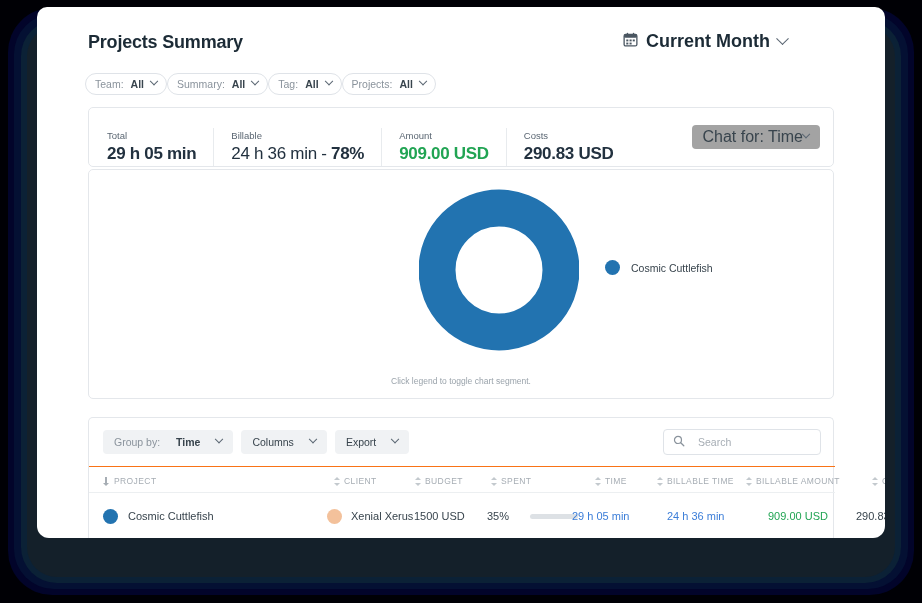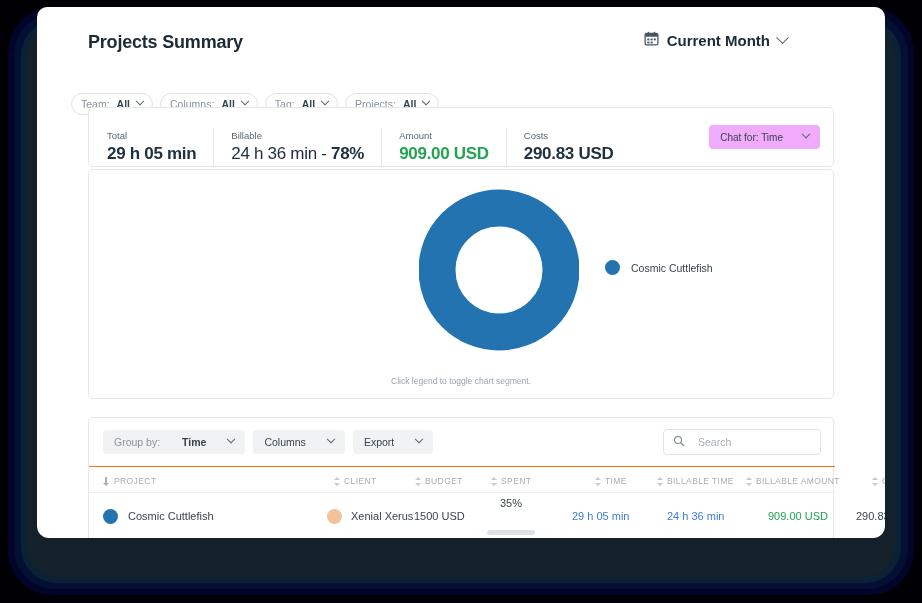--- a/index.html
+++ b/index.html
@@ -55,36 +55,36 @@
     font-size: 18px; font-weight: 700; color: #1c2b36;
     letter-spacing: -0.2px;
   }
   .date-picker {
     position: absolute; right: 30px; top: 24px;
     display: flex; align-items: center; gap: 8px;
     cursor: pointer;
   }
   .date-picker .cal-icon { display: block; }
   .date-picker .dp-label {
-    font-size: 15px; font-weight: 600; color: #1c2b36;
+    font-size: 18px; font-weight: 600; color: #1c2b36;
   }
   .chev {
     display: inline-block; width: 9px; height: 9px;
     border-right: 1.4px solid #5a6672; border-bottom: 1.4px solid #5a6672;
     transform: rotate(45deg) translate(-2px,-2px);
   }
   .chev.sm {
     width: 6px; height: 6px;
     border-right-width: 1.3px; border-bottom-width: 1.3px;
   }
 
   
   .filters {
-    position: absolute; left: 34px; top: 66px;
-    display: flex; gap: 7px; margin-top: 20px;
+    position: absolute; left: 48px; top: 66px;
+    display: flex; 
   }
   .pill {
     display: flex; align-items: center; gap: 7px;
     height: 22px; padding: 0 9px;
     border: 1px solid #dfe3e8; border-radius: 12px;
     background: #fff; cursor: pointer;
     font-size: 10.5px; color: #8a939c; white-space: nowrap;
   }
   .pill b { color: #38444d; font-weight: 600; }
 
@@ -106,24 +106,24 @@
     display: flex; flex-direction: column; justify-content: center;
     border-right: 1px solid #e8ebee;
   }
   .stat:first-child { padding-left: 18px; }
   .stat-label { font-size: 9.5px; color: #5a6672; margin-bottom: 3px; }
   .stat-value { font-size: 17px; font-weight: 700; color: #22313f; white-space: nowrap; letter-spacing: -0.3px; }
   .stat-value.green { color: #21a453; }
   .stat-value .light { font-weight: 400; }
   .chat-btn {
     position: absolute; right: 13px; top: 50%; transform: translateY(-50%);
-    display: flex; align-items: center; gap: 20px;
+    display: flex; align-items: center; gap: 0;
     height: 24px; padding: 0 11px;
-    background: #f0abfc; border-radius: 4px; cursor: pointer;
-    font-size: 10px; color: #38444d; white-space: nowrap;
+    background: #a3a3a3; border-radius: 4px; cursor: pointer;
+    font-size: 16px; color: #38444d; white-space: nowrap;
   }
 
   
   .donut-wrap { position: absolute; left: 0; top: 10px; width: 746px; height: 180px; }
   .donut { position: absolute; left: 330px; top: 8px; }
   .legend {
     position: absolute; left: 516px; top: 80px;
     display: flex; align-items: center; gap: 11px; cursor: pointer;
   }
   .legend-dot { width: 15px; height: 15px; border-radius: 50%; }
@@ -132,21 +132,21 @@
     position: absolute; left: 0; right: 0; top: 206px;
     text-align: center; font-size: 8.5px; color: #9aa3ab;
   }
 
   
   .toolbar {
     position: absolute; left: 0; top: 0; width: 746px; height: 48px;
   }
   .tb-left { position: absolute; left: 14px; top: 12px; display: flex; gap: 8px; }
   .btn-grey {
-    display: flex; align-items: center; gap: 22px;
+    display: flex; align-items: center; gap: 16px;
     height: 24px; padding: 0 11px;
     background: #f0f2f4; border-radius: 4px; cursor: pointer;
     font-size: 10.5px; color: #38444d; white-space: nowrap;
   }
   .btn-grey .muted { color: #8a939c; }
   .btn-grey b { font-weight: 600; color: #38444d; }
   .search-box {
     position: absolute; right: 14px; top: 11px;
     width: 158px; height: 26px;
     border: 1px solid #dfe3e8; border-radius: 4px;
@@ -189,21 +189,21 @@
   .sort-down::after {
     content: ""; position: absolute; left: 0; bottom: 0;
     border-left: 3.1px solid transparent; border-right: 3.1px solid transparent;
     border-top: 3.6px solid #a6adb4;
   }
 
   .progress-track {
     width: 48px; height: 5px; border-radius: 3px; background: #dde1e5; overflow: hidden;
   }
   .progress-fill { height: 100%; border-radius: 3px; background: #3b7dd8; }
-  .spent-cell { display: flex; align-items: center; gap: 21px; flex-direction: column; }
+  .spent-cell { display: flex; align-items: center; gap: 21px; }
 </style>
 </head>
 <body>
 
 <div id="stage">
   <div class="frame-outer"></div>
   <div class="frame-mid"></div>
   <div class="frame-inner"></div>
   <div class="frame-inner2"></div>
 
@@ -231,21 +231,21 @@
       </div>
     </div>
 
     <div class="filters">
       <div class="pill">
         <span>Team:</span>
           <b>All</b>
         <span class="chev sm"></span>
       </div>
       <div class="pill">
-        <span>Columns:</span>
+        <span>Summary:</span>
           <b>All</b>
         <span class="chev sm"></span>
       </div>
       <div class="pill">
         <span>Tag:</span>
           <b>All</b>
         <span class="chev sm"></span>
       </div>
       <div class="pill">
         <span>Projects:</span>

